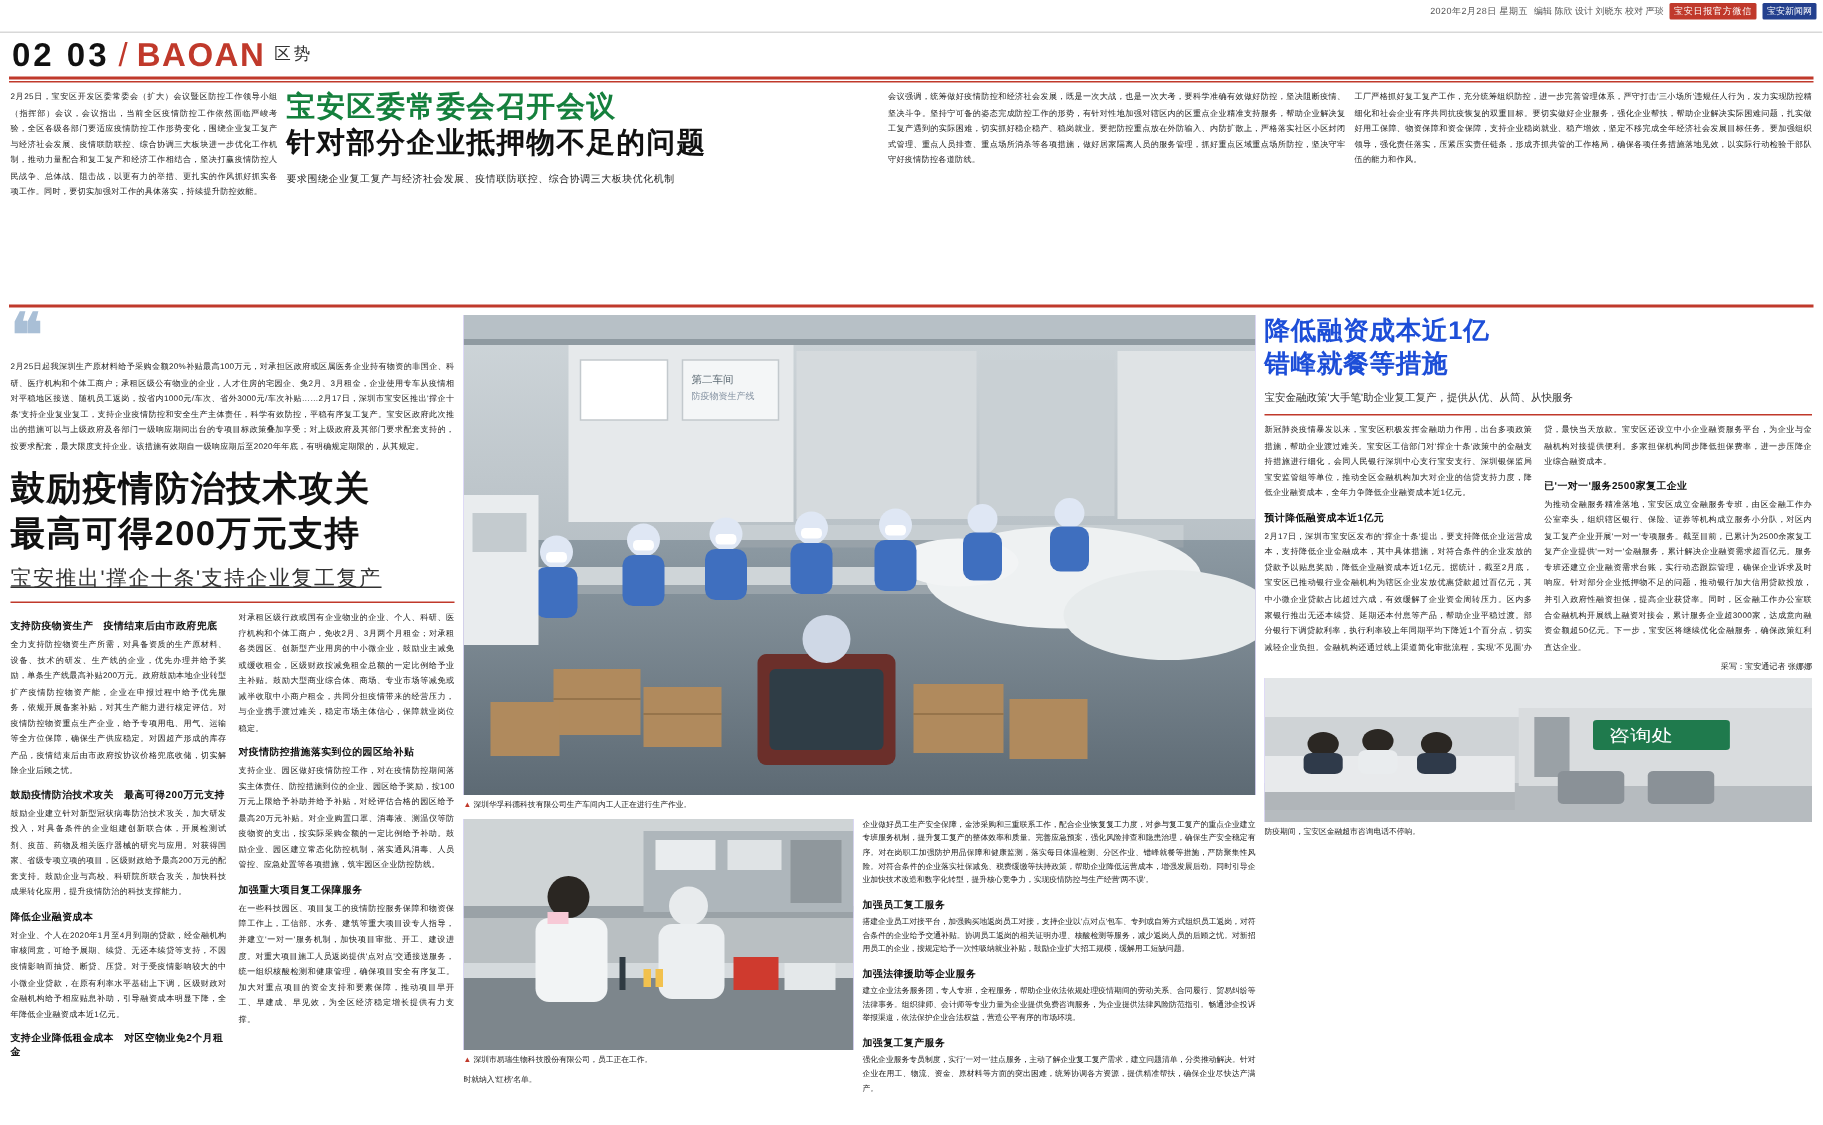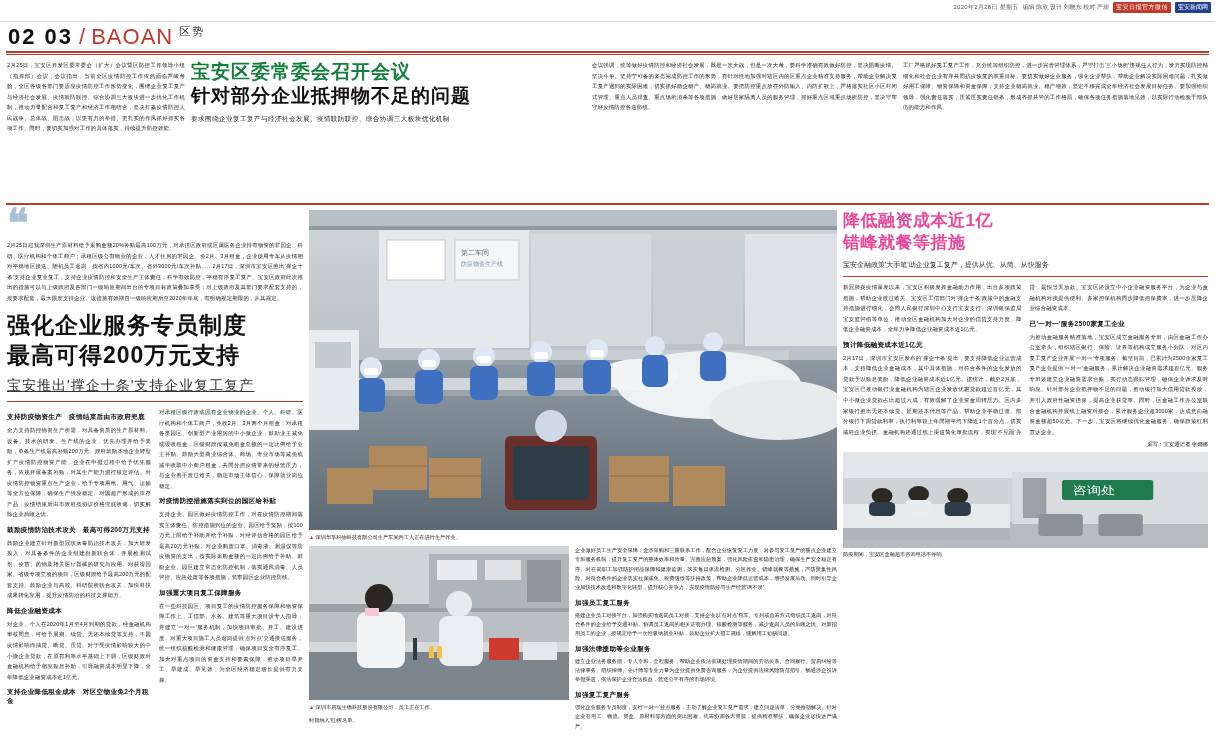--- a/index.html
+++ b/index.html
@@ -30,30 +30,30 @@
   .mh-badge {
     background:#c0392b; color:#fff; font-size:6px;
     padding:1px 3px; border-radius:1px; letter-spacing:0.5px;
   }
   .mh-badge2 {
     background:#23408e; color:#fff; font-size:6px;
     padding:1px 3px; border-radius:1px;
   }
   
   .sec-head {
-    display:flex; align-items:flex-start; gap:6px;
+    display:flex; align-items:center; gap:6px;
     padding:4px 0 3px 8px;
   }
   .sec-pages {
     font-size:22px; font-weight:bold; color:#111; line-height:1;
     letter-spacing:2px;
   }
   .sec-slash { font-size:22px; color:#c0392b; line-height:1; }
   .sec-brand {
-    font-size:22px; font-weight:normal; color:#c0392b; line-height:1;
+    font-size:22px; font-weight:bold; color:#c0392b; line-height:1;
     letter-spacing:1px;
   }
   .sec-cn { font-size:11px; color:#333; line-height:1; padding-bottom:2px; letter-spacing:2px; }
   .rule-thick { height:2px; background:#c0392b; margin:0 6px; }
   .rule-thin { height:1px; background:#c0392b; margin:1px 6px 0 6px; }
 
   
   .top-zone {
     display:flex; gap:6px; padding:5px 7px 4px 7px;
     height:148px;
@@ -105,21 +105,21 @@
   
   .photo { position:relative; overflow:hidden; background:#c4b5fd; }
   .cap {
     font-size:5.2px; color:#222; margin-top:3px; line-height:1.7;
   }
   .cap .mark { color:#c0392b; }
 
   
   .headline-r {
     font-size:17px; font-weight:bold; line-height:1.3;
-    letter-spacing:0.5px; color:#ec4899;
+    letter-spacing:0.5px; color:#1d4ed8;
   }
   .headline-r-sub { font-size:7px; color:#333; margin-top:6px; }
 
   .byline { font-size:5.4px; color:#222; text-align:right; margin-top:4px;}
 
   
   .ph-lab { width:100%; height:100%; display:block; }
 
   .tiny-note { font-size:5.2px; line-height:1.8; color:#1a1a1a; text-align:justify;}
   .footer-note { font-size:5.2px; color:#222; margin-top:3px; }
@@ -171,21 +171,21 @@
 
 <div class="main-zone" style="margin-top:5px">
 
   <div class="mz-left">
 
     <div class="quote-mark">❝</div>
 
     <div class="body-cn" style="margin-top:2px">2月25日起我深圳生产原材料给予采购金额20%补贴最高100万元，对承担区政府或区属医务企业持有物资的非国企、科研、医疗机构和个体工商户；承租区级公有物业的企业，人才住房的宅园企、免2月、3月租金，企业使用专车从疫情相对平稳地区接送、随机员工返岗，按省内1000元/车次、省外3000元/车次补贴……2月17日，深圳市宝安区推出'撑企十条'支持企业复业复工，支持企业疫情防控和安全生产主体责任，科学有效防控，平稳有序复工复产。宝安区政府此次推出的措施可以与上级政府及各部门一级响应期间出台的专项目标政策叠加享受；对上级政府及其部门要求配套支持的，按要求配套，最大限度支持企业。该措施有效期自一级响应期后至2020年年底，有明确规定期限的，从其规定。</div>
 
     <div style="height:8px"></div>
-    <div class="big-title">强化企业服务专员制度</div>
+    <div class="big-title">鼓励疫情防治技术攻关</div>
     <div class="big-title">最高可得200万元支持</div>
     <div class="big-title-sub">宝安推出'撑企十条'支持企业复工复产</div>
     <div class="hr-red"></div>
 
     <div class="col2">
       <div class="sec-sub-title">支持防疫物资生产　疫情结束后由市政府兜底</div>
       <div class="body-cn">全力支持防控物资生产所需，对具备资质的生产原材料、设备、技术的研发、生产线的企业，优先办理并给予奖励，单条生产线最高补贴200万元。政府鼓励本地企业转型扩产疫情防控物资产能，企业在申报过程中给予优先服务，依规开展备案补贴，对其生产能力进行核定评估。对疫情防控物资重点生产企业，给予专项用电、用气、运输等全方位保障，确保生产供应稳定。对因超产形成的库存产品，疫情结束后由市政府按协议价格兜底收储，切实解除企业后顾之忧。</div>
       <div class="sec-sub-title">鼓励疫情防治技术攻关　最高可得200万元支持</div>
       <div class="body-cn">鼓励企业建立针对新型冠状病毒防治技术攻关，加大研发投入，对具备条件的企业组建创新联合体，开展检测试剂、疫苗、药物及相关医疗器械的研究与应用。对获得国家、省级专项立项的项目，区级财政给予最高200万元的配套支持。鼓励企业与高校、科研院所联合攻关，加快科技成果转化应用，提升疫情防治的科技支撑能力。</div>
       <div class="sec-sub-title">降低企业融资成本</div>

